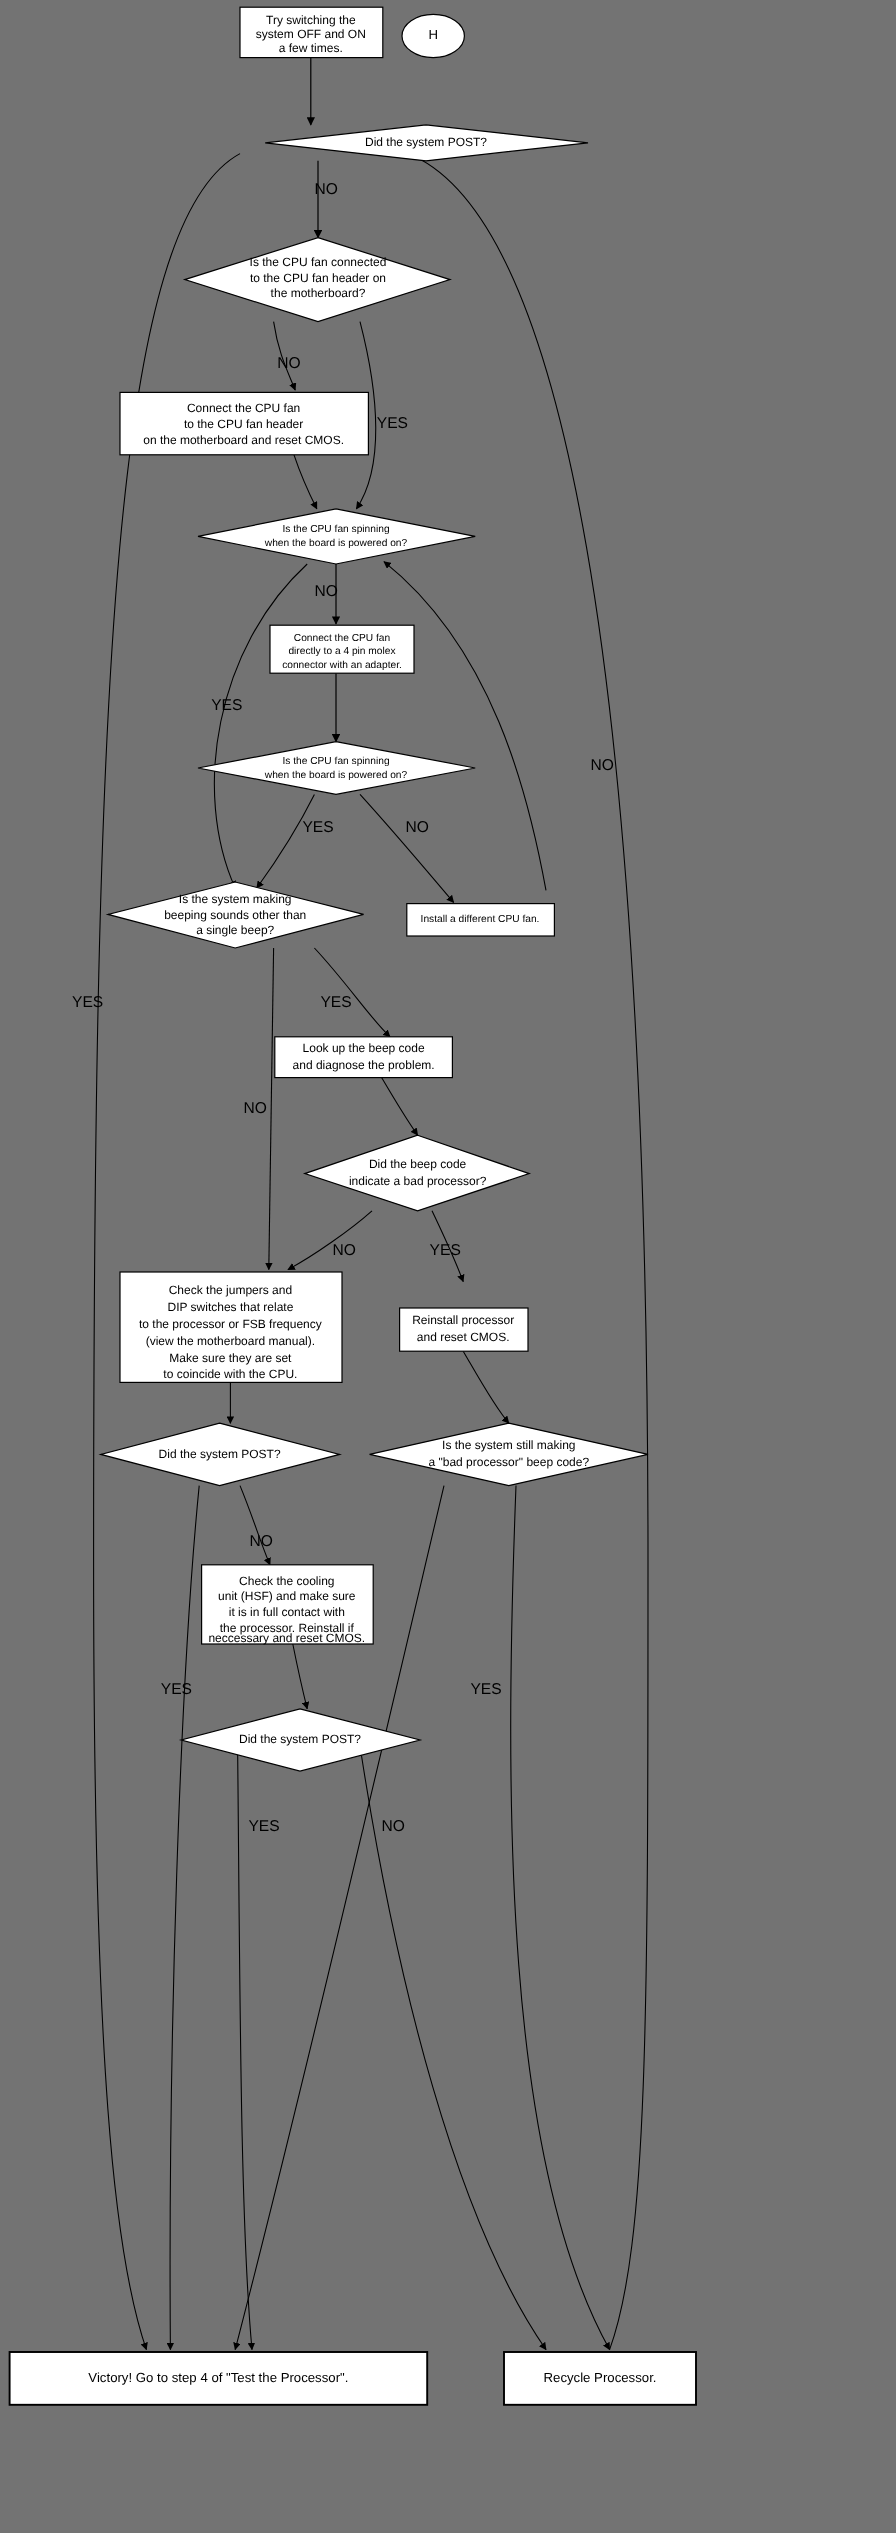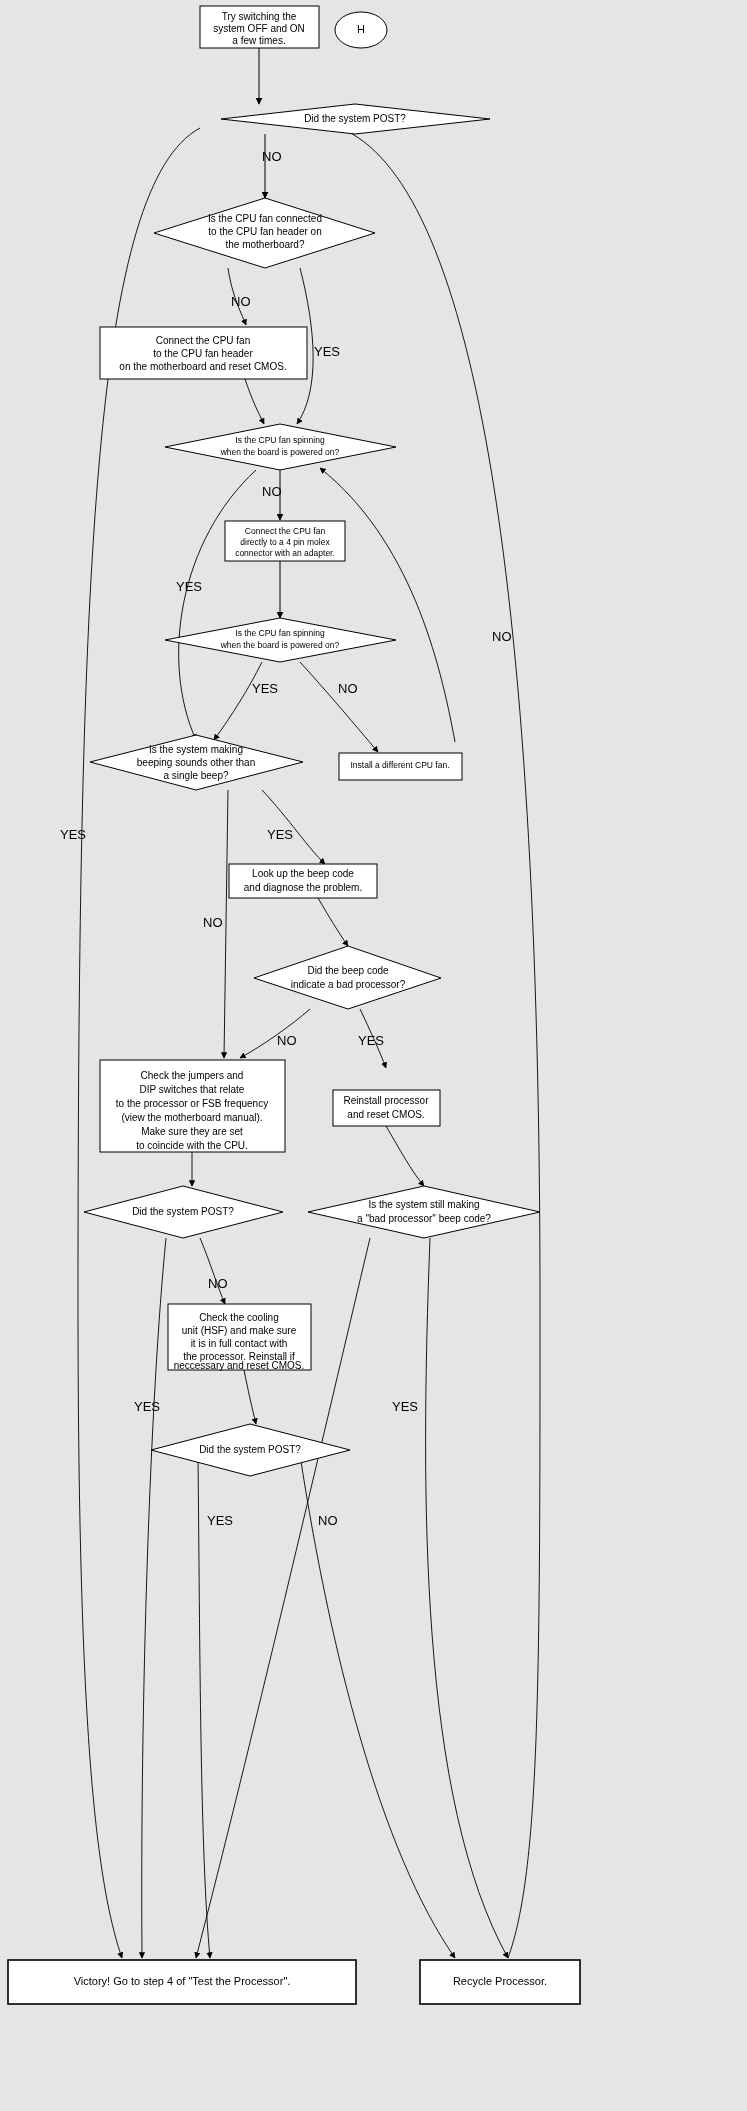--- a/index.html
+++ b/index.html
@@ -4,21 +4,21 @@
 <style>
   html, body {
     margin: 0;
     padding: 0;
     background: #ffffff;
   }
   #flowchart-root {
     position: relative;
     width: 747px;
     height: 2111px;
-    background: #e5e5e5;
+    background: #737373;
     font-family: "Liberation Sans", sans-serif;
   }
   svg#chart {
     display: block;
     width: 747px;
     height: 2111px;
   }
   .shape-outline {
     fill: #ffffff;
     stroke: #000000;

